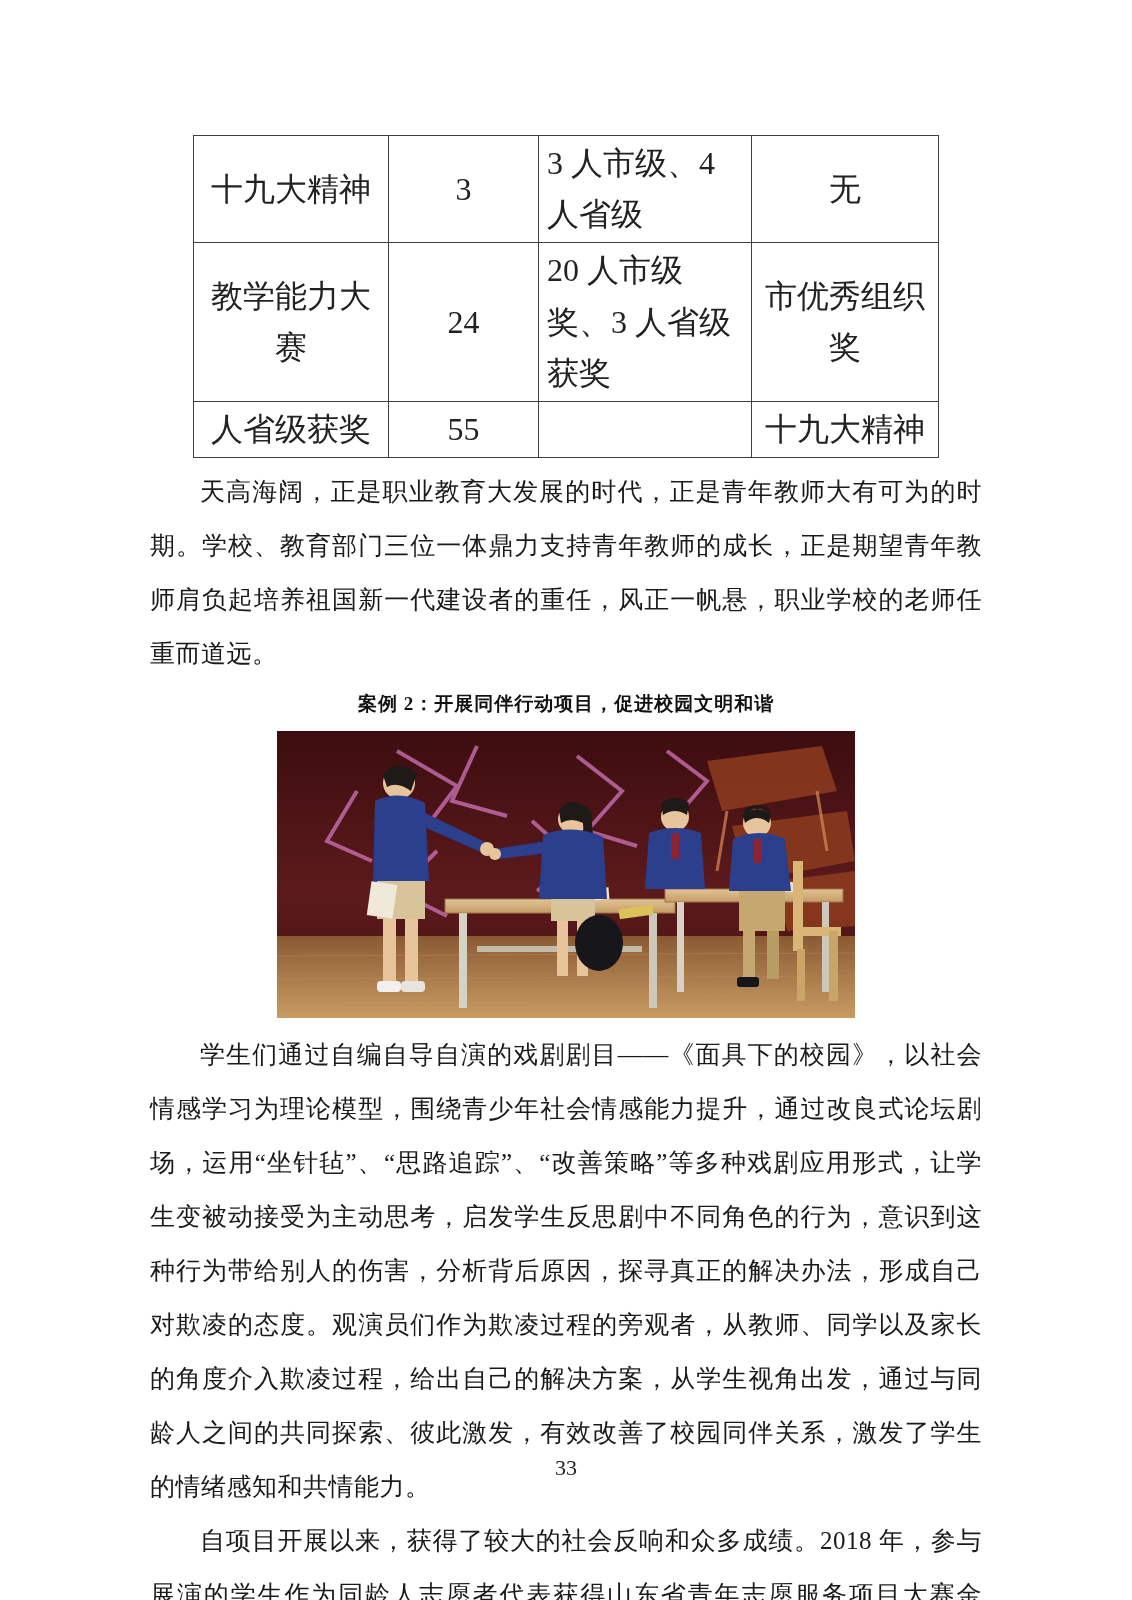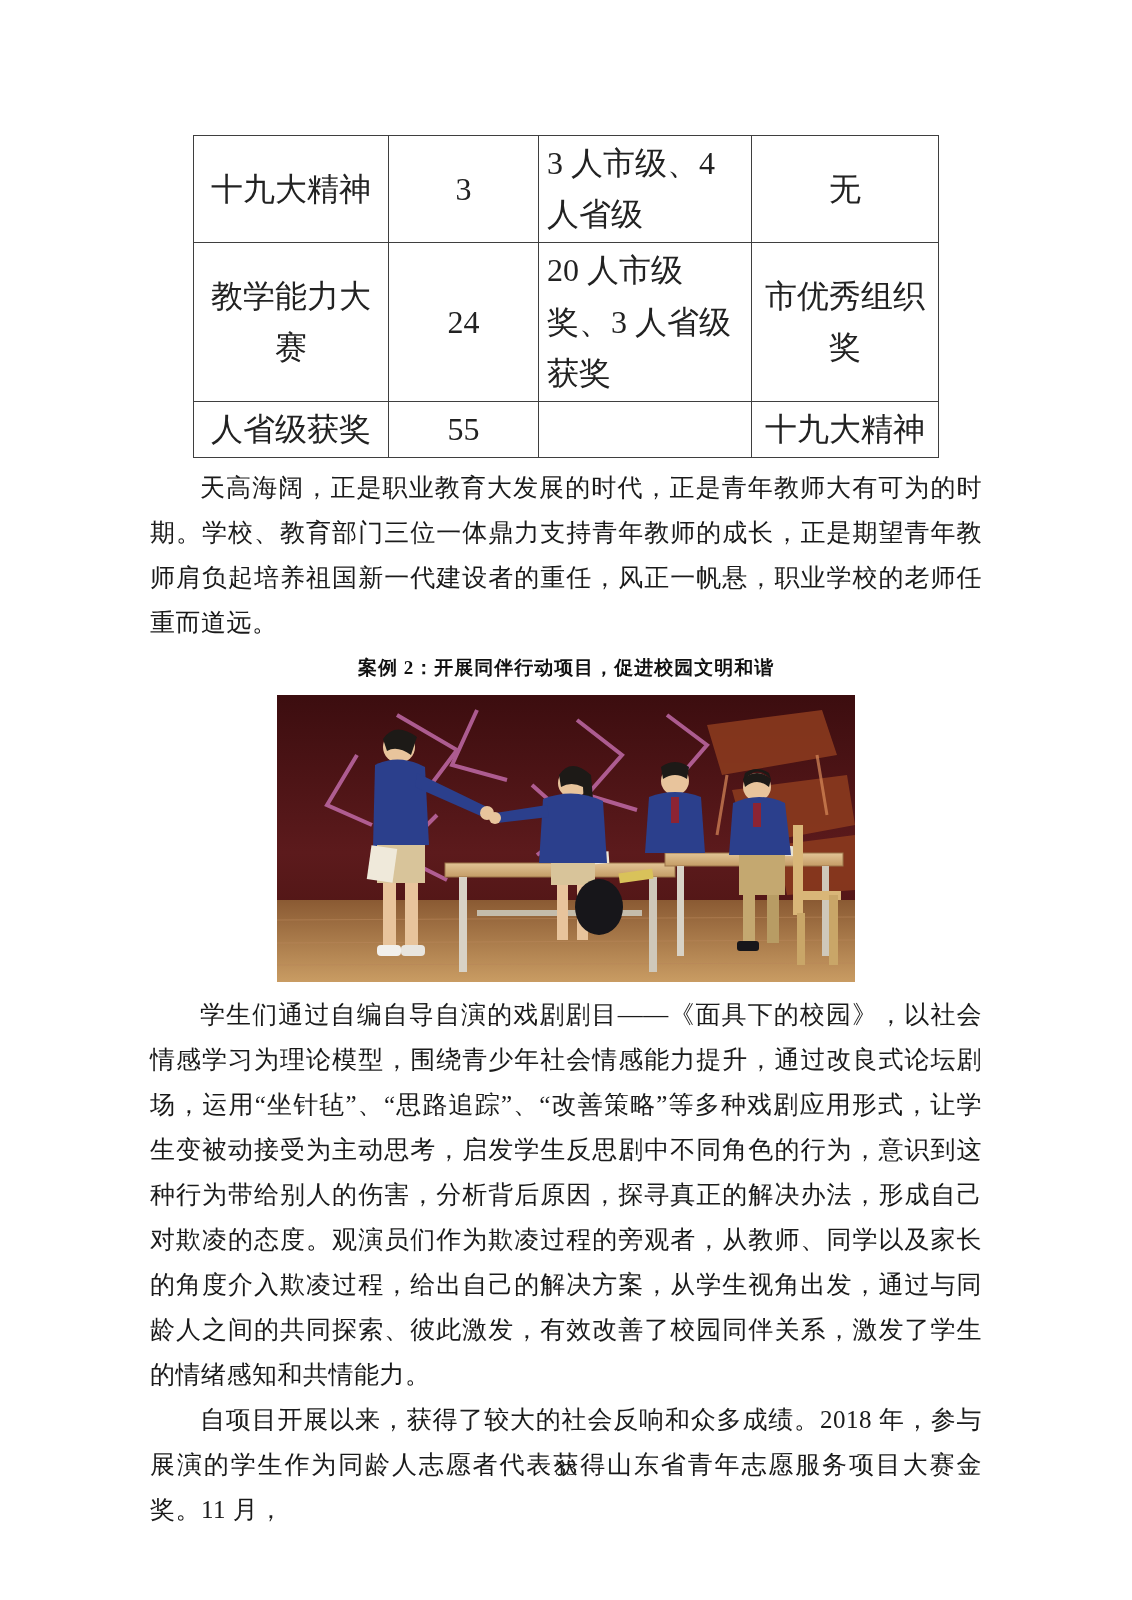--- a/index.html
+++ b/index.html
@@ -43,21 +43,21 @@
   table.award-table col.c3 { width: 213px; }
   table.award-table col.c4 { width: 187px; }
   table.award-table td.left-cell { text-align: left; }
   tr.row-h1 { height: 47px; }
   tr.row-h2 { height: 90px; }
   tr.row-h3 { height: 46px; }
   tr.row-h4 { height: 46px; }
   
   .para {
     font-size: 25px;
-    line-height: 45px;
+    line-height: 54px;
     text-align: justify;
     text-indent: 2em;
     margin: 0;
     letter-spacing: 0.5px;
     color: #1a1a1a;
   }
   .para-first { margin-top: 7px; }
   .case-heading {
     font-size: 19px;
     font-weight: bold;

